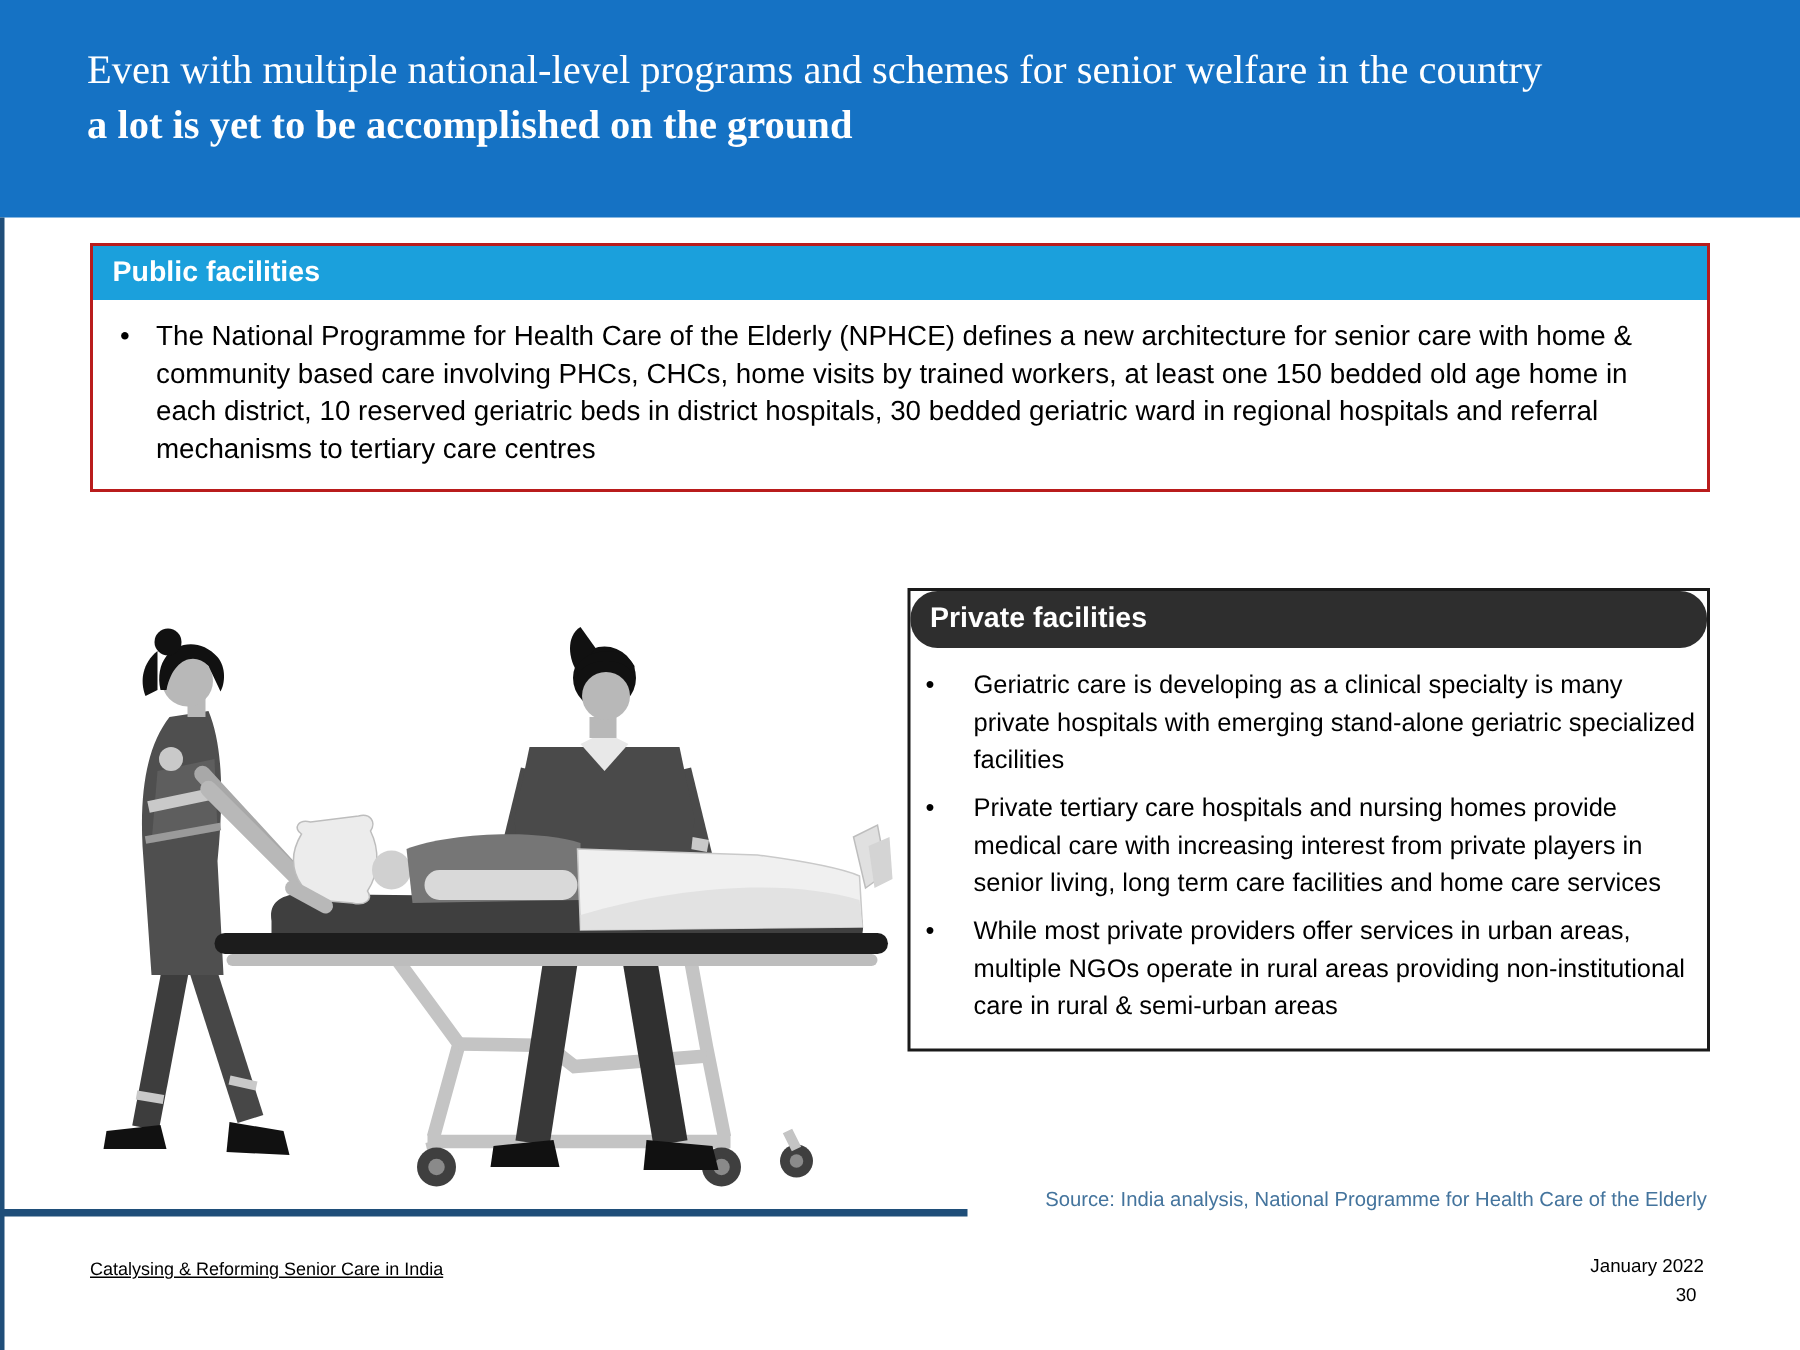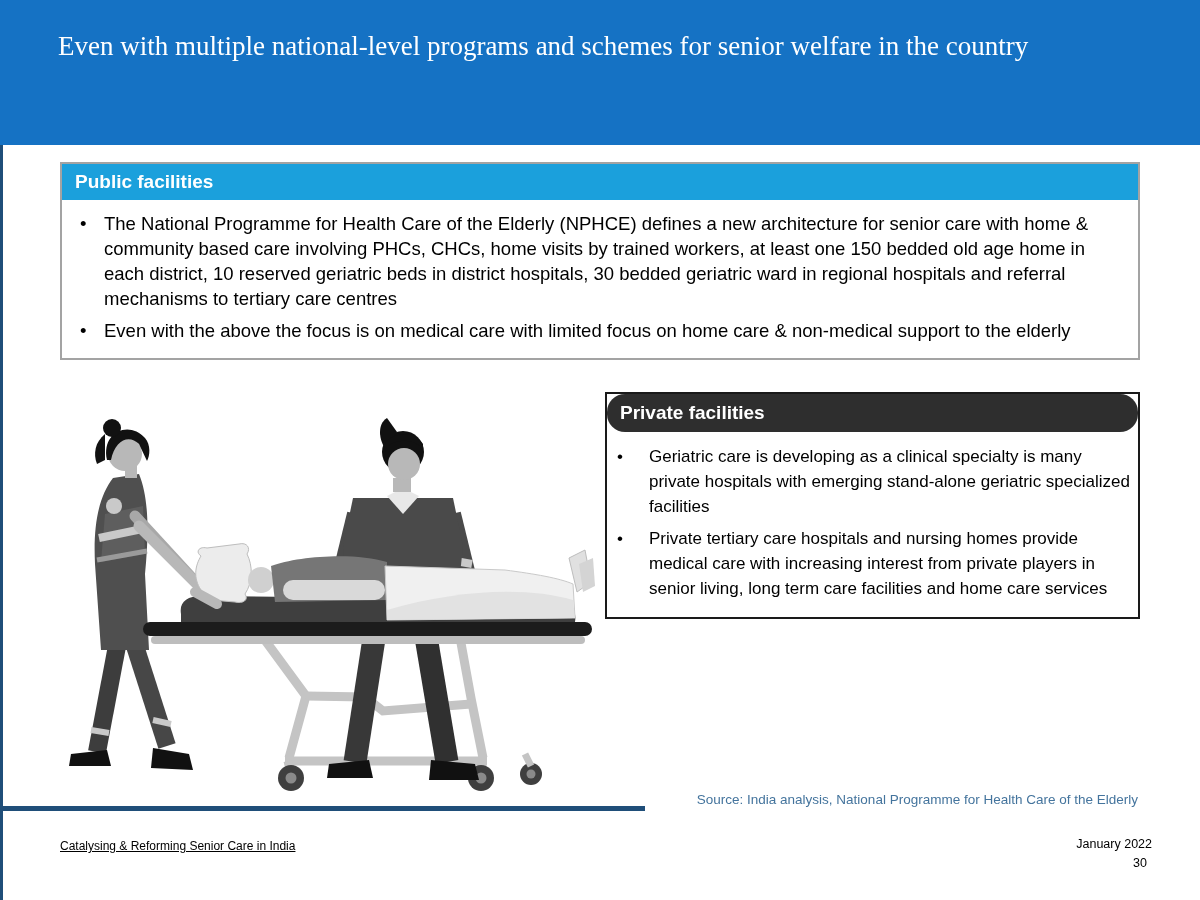--- a/index.html
+++ b/index.html
@@ -18,21 +18,21 @@
   }
   .banner .t2{
     font-family:"Liberation Serif", serif;color:#fff;
     font-size:27px;line-height:37px;font-weight:700;white-space:nowrap;
   }
   
   .left-rule{position:absolute;left:0;top:145px;width:3px;height:755px;background:#1F4E79;}
   .bottom-rule{position:absolute;left:0;top:806px;width:645px;height:5px;background:#1F4E79;}
   
   .facility-box{position:absolute;background:#fff;box-sizing:border-box;}
-  .public-box{left:60px;top:162px;width:1080px;border:2px solid #a3a3a3;}
+  .public-box{left:60px;top:162px;width:1080px;border:2px solid #b91c1c;}
   .private-box{left:605px;top:392px;width:535px;border:2px solid #1A1A1A;}
   .box-header{
     color:#fff;font-weight:700;font-size:19px;
     display:flex;align-items:center;box-sizing:border-box;padding-left:13px;
   }
   .public-box .box-header{background:#1BA0DC;height:36px;margin:-0px;}
   .private-box .box-header{background:#2E2E2E;height:38px;border-radius:18px;}
   .box-body{box-sizing:border-box;}
   .public-box .box-body{padding:11px 14px 15px 2px;}
   .private-box .box-body{padding:12px 8px 16px 0;}
@@ -51,39 +51,39 @@
     content:"\2022";position:absolute;left:10px;top:0;
   }
   ul.bullets li:last-child{margin-bottom:0;}
   
   .illustration{position:absolute;left:35px;top:413px;width:575px;height:387px;}
   
   .source-line{
     position:absolute;right:62px;top:792px;font-size:13.5px;color:#44749D;white-space:nowrap;
   }
   .footer-left{position:absolute;left:60px;top:839px;font-size:12px;color:#000;text-decoration:underline;}
-  .footer-right{position:absolute;right:48px;top:837px;text-align:right;font-size:12.5px;color:#000;}
+  .footer-right{position:absolute;right:64px;top:837px;text-align:right;font-size:12.5px;color:#000;}
   .footer-right .page-number{margin-top:5px;padding-right:5px;}
 </style>
 </head>
 <body>
 
 <header class="banner">
   <div class="t1">Even with multiple national-level programs and schemes for senior welfare in the country</div>
+  <div class="t2">a lot is yet to be accomplished on the ground</div>
 </header>
 
 <div class="left-rule"></div>
 <div class="bottom-rule"></div>
 
 <section class="facility-box public-box">
   <div class="box-header">Public facilities</div>
   <div class="box-body">
     <ul class="bullets">
       <li>The National Programme for Health Care of the Elderly (NPHCE) defines a new architecture for senior care with home &amp; community based care involving PHCs, CHCs, home visits by trained workers, at least one 150 bedded old age home in each district, 10 reserved geriatric beds in district hospitals, 30 bedded geriatric ward in regional hospitals and referral mechanisms to tertiary care centres</li>
-      <li>Even with the above the focus is on medical care with limited focus on home care &amp; non-medical support to the elderly</li>
     </ul>
   </div>
 </section>
 
 <div class="illustration">
   <svg viewBox="0 0 575 385" width="575" height="387">
 
     <g>
 
       <line x1="82" y1="232" x2="62" y2="338" stroke="#3D3D3D" stroke-width="18"></line>
@@ -185,20 +185,21 @@
     </g>
   </svg>
 </div>
 
 <section class="facility-box private-box">
   <div class="box-header">Private facilities</div>
   <div class="box-body">
     <ul class="bullets">
       <li>Geriatric care is developing as a clinical specialty is many private hospitals with emerging stand-alone geriatric specialized facilities</li>
       <li>Private tertiary care hospitals and nursing homes provide medical care with increasing interest from private players in senior living, long term care facilities and home care services</li>
+      <li>While most private providers offer services in urban areas, multiple NGOs operate in rural areas providing non-institutional care in rural &amp; semi-urban areas</li>
     </ul>
   </div>
 </section>
 
 <div class="source-line">Source: India analysis, National Programme for Health Care of the Elderly</div>
 
 <footer>
   <div class="footer-left">Catalysing &amp; Reforming Senior Care in India</div>
   <div class="footer-right">
     <div>January 2022</div>

